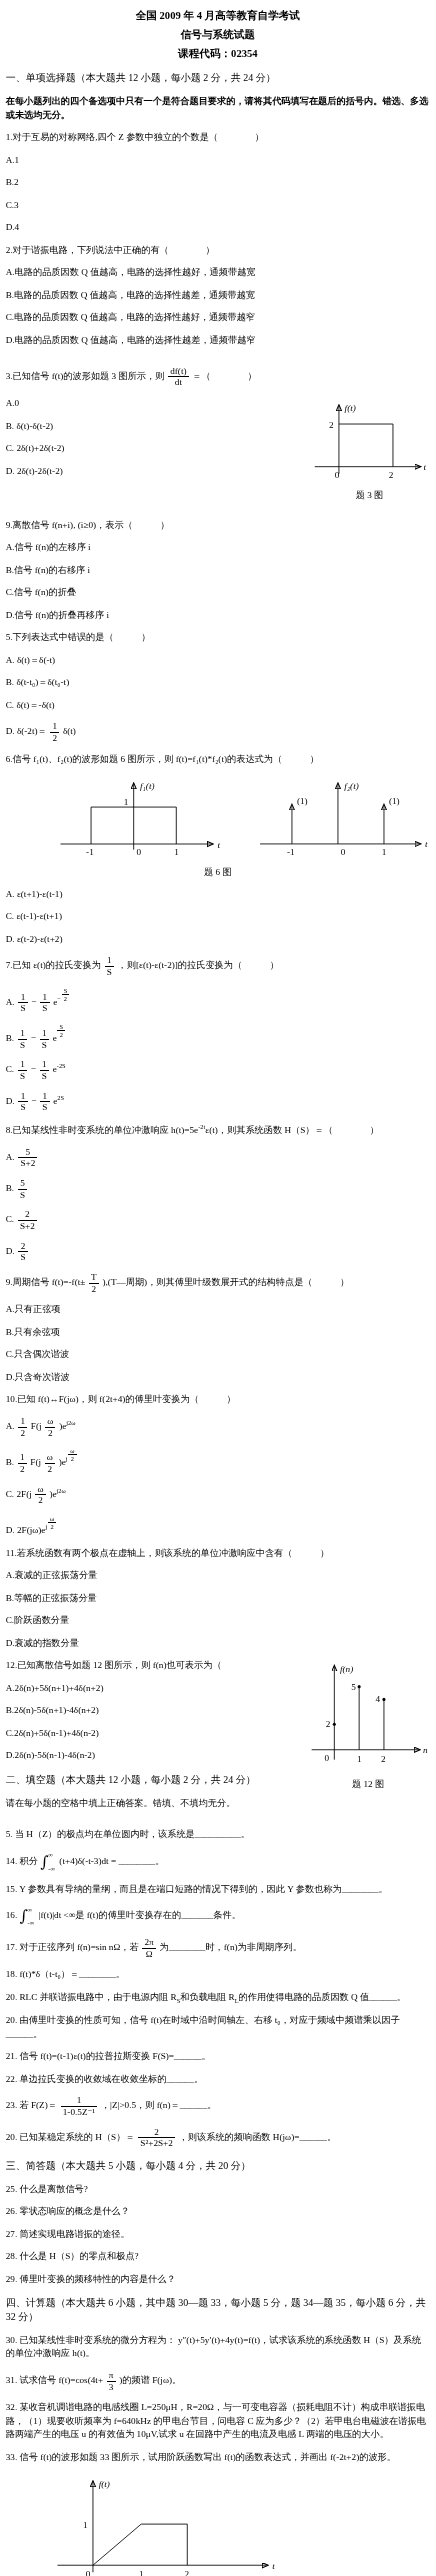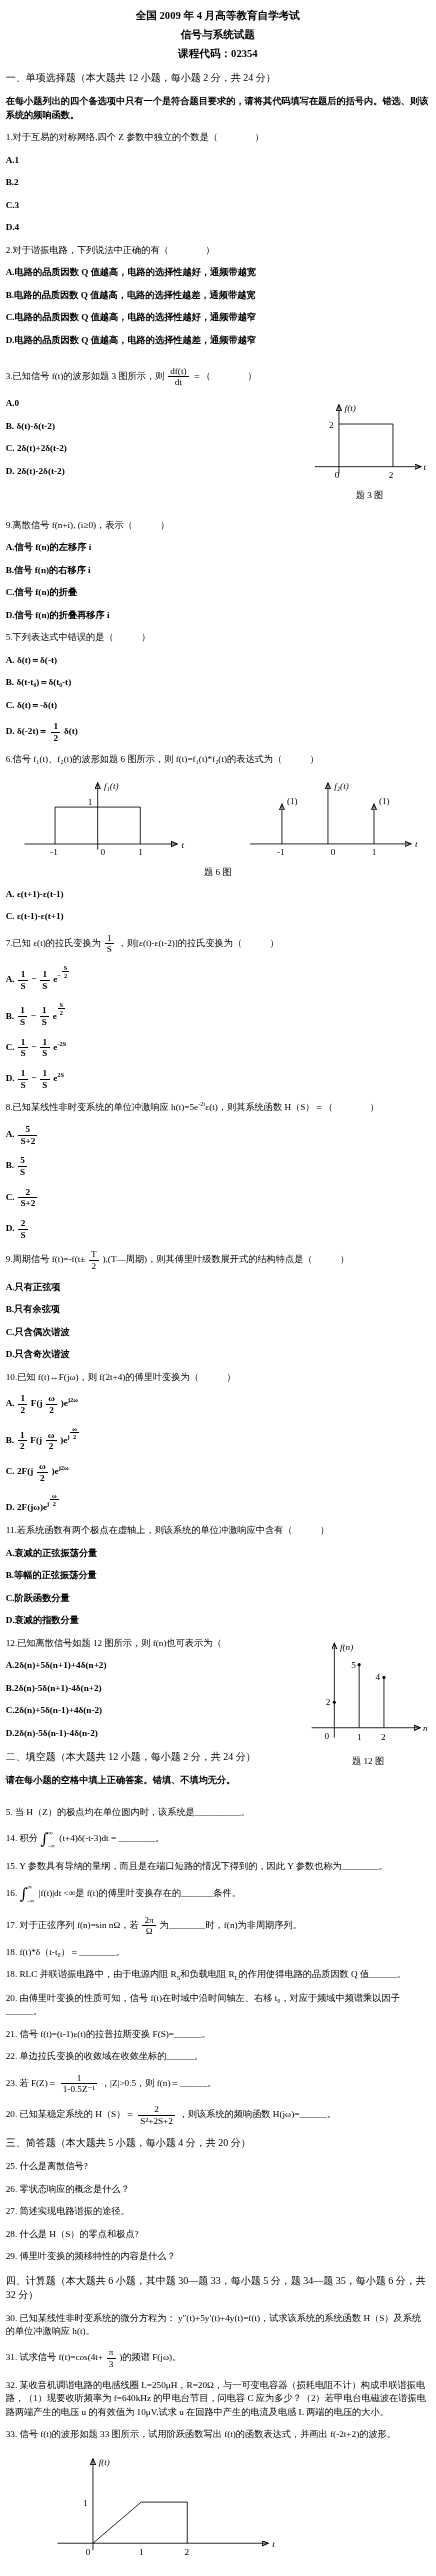--- a/index.html
+++ b/index.html
@@ -1,53 +1,53 @@
 <!DOCTYPE html>
 <html style="font-size:11.3px"><head>
 <meta charset="utf-8">
 <style>
   html,body{margin:0;padding:0;background:#fff;}
   .page{width:437px;min-height:2576px;box-sizing:border-box;padding:4.3px 7px 14px 5.7px;
         font-family:"Liberation Serif","DejaVu Serif",serif;font-size:9.2px;color:#000;}
   .tl{text-align:center;font-weight:bold;font-size:10.6px;margin:5px 0;}
   .ht{font-weight:normal;font-size:10px;margin:10px 0;}
   .ln{margin:9.2px 0;line-height:1.45;}
-  .opt{margin:9.2px 0;line-height:1.45;font-weight:bold;}
+  .opt{margin:9.2px 0;line-height:1.45;}
   .q{margin:0;}
   .clip{overflow:hidden;}
   .clear{clear:both;}
   .frac{display:inline-block;vertical-align:middle;text-align:center;line-height:1.15;margin:0 1.4px;}
   .frac .fn{display:block;border-bottom:0.7px solid #000;padding:0 2.1px;}
   .frac .fd{display:block;padding:0 2.1px;}
   .frac.mini{font-size:6.4px;line-height:1.1;margin:0 0.7px;vertical-align:baseline;}
   sup.exp{font-size:6.4px;}
   sup.expf{font-size:6.4px;vertical-align:super;}
   .ig{font-size:15.6px;vertical-align:middle;font-family:"DejaVu Serif",serif;}
   .ilim{display:inline-flex;flex-direction:column;font-size:6.4px;line-height:1;vertical-align:middle;margin-right:2.1px;}
   .ilim .ilu{margin-bottom:7px;}
   .figR{float:right;text-align:center;margin-left:4.3px;}
-  .figrow{display:flex;justify-content:center;gap:53px;margin:5.7px 0 1.4px 0;}
+  .figrow{display:flex;justify-content:flex-end;gap:27px;margin:5.7px 0 1.4px 0;}
   .figblk{margin:5.7px 0 1.4px 43px;}
   .figcap{text-align:center;margin:1.4px 0 7px 0;}
   svg{display:block;}
   svg text{fill:#000;font-family:"Liberation Serif","DejaVu Serif",serif;font-size:13px;}
   svg .it{font-style:italic;}
   svg line,svg path,svg polyline,svg rect.box,svg circle.sum{stroke:#000;stroke-width:1.2;fill:none;}
 </style>
 </head>
 <body>
 
 <div class="page">
 
   <div class="tl">全国 2009 年 4 月高等教育自学考试</div>
   <div class="tl">信号与系统试题</div>
   <div class="tl">课程代码：02354</div>
 
   <div class="ht">一、单项选择题（本大题共 12 小题，每小题 2 分，共 24 分）</div>
-  <div class="ln" style="font-weight:bold">在每小题列出的四个备选项中只有一个是符合题目要求的，请将其代码填写在题后的括号内。错选、则该系统的频响函数。</div>
+  <div class="ln" style="font-weight:bold">在每小题列出的四个备选项中只有一个是符合题目要求的，请将其代码填写在题后的括号内。错选、多选或未选均无分。</div>
 
   <div class="q">
     <div class="ln">1.对于互易的对称网络,四个 Z 参数中独立的个数是（　　　　）</div>
     <div class="opt">A.1</div>
     <div class="opt">B.2</div>
     <div class="opt">C.3</div>
     <div class="opt">D.4</div>
   </div>
 
   <div class="q">
@@ -142,20 +142,21 @@
         <text x="192" y="40">(1)</text>
         <text x="48" y="112">-1</text>
         <text x="124" y="112">0</text>
         <text x="182" y="112">1</text>
         <text class="it" x="243" y="102">t</text>
       </svg>
     </div>
     <div class="figcap">题 6 图</div>
     <div class="opt">A. ε(t+1)-ε(t-1)</div>
     <div class="opt">C. ε(t-1)-ε(t+1)</div>
+    <div class="opt">D. ε(t-2)-ε(t+2)</div>
   </div>
 
   <div class="q">
     <div class="ln">
       <span>7.已知 ε(t)的拉氏变换为</span>
       <span class="frac"><span class="fn">1</span><span class="fd">S</span></span>
       <span>，则[ε(t)-ε(t-2)]的拉氏变换为（　　　）</span>
     </div>
     <div class="opt">
       <span>A.</span>
@@ -284,21 +285,21 @@
       <div class="figcap">题 12 图</div>
     </div>
     <div class="ln">12.已知离散信号如题 12 图所示，则 f(n)也可表示为（</div>
     <div class="opt">A.2δ(n)+5δ(n+1)+4δ(n+2)</div>
     <div class="opt">B.2δ(n)-5δ(n+1)-4δ(n+2)</div>
     <div class="opt">C.2δ(n)+5δ(n-1)+4δ(n-2)</div>
     <div class="opt">D.2δ(n)-5δ(n-1)-4δ(n-2)</div>
   </div>
 
   <div class="ht">二、填空题（本大题共 12 小题，每小题 2 分，共 24 分）</div>
-  <div class="ln" style="font-weight:bold">请在每小题的空格中填上正确答案。错填、不填均无分。</div>
+  <div class="ln" style="font-weight:normal">请在每小题的空格中填上正确答案。错填、不填均无分。</div>
   <div class="clear"></div>
 
   <div class="ln">5. 当 H（Z）的极点均在单位圆内时，该系统是__________。</div>
 
   <div class="ln">
     <span>14. 积分</span>
     <span class="ig">∫</span><span class="ilim">
         <span class="ilu">∞</span>
         <span class="ild">-∞</span>
       </span>
@@ -318,21 +319,21 @@
 
   <div class="ln">
     <span>17. 对于正弦序列 f(n)=sin nΩ，若</span>
     <span class="frac"><span class="fn">2π</span><span class="fd">Ω</span></span>
     <span>为________时，f(n)为非周期序列。</span>
   </div>
 
   <div class="ln">18. f(t)*δ（t-t₀）＝________。</div>
 
   <div class="ln">
-    <span>18. RLC 并联谐振电路中，由于电源内阻 R</span><sub style="font-size:6.4px">S</sub><span>和负载电阻 R</span><sub style="font-size:6.4px">L</sub><span>的作用使得电路的品质因数 Q 值______。</span>
+    <span>20. RLC 并联谐振电路中，由于电源内阻 R</span><sub style="font-size:6.4px">S</sub><span>和负载电阻 R</span><sub style="font-size:6.4px">L</sub><span>的作用使得电路的品质因数 Q 值______。</span>
   </div>
 
   <div class="ln">20. 由傅里叶变换的性质可知，信号 f(t)在时域中沿时间轴左、右移 t₀，对应于频域中频谱乘以因子______。</div>
   <div class="ln">21. 信号 f(t)=(t-1)ε(t)的拉普拉斯变换 F(S)=______。</div>
   <div class="ln">22. 单边拉氏变换的收敛域在收敛坐标的______。</div>
 
   <div class="ln">
     <span>23. 若 F(Z)＝</span>
     <span class="frac"><span class="fn">1</span><span class="fd">1-0.5Z⁻¹</span></span>
     <span>，|Z|&gt;0.5，则 f(n)＝______。</span>

